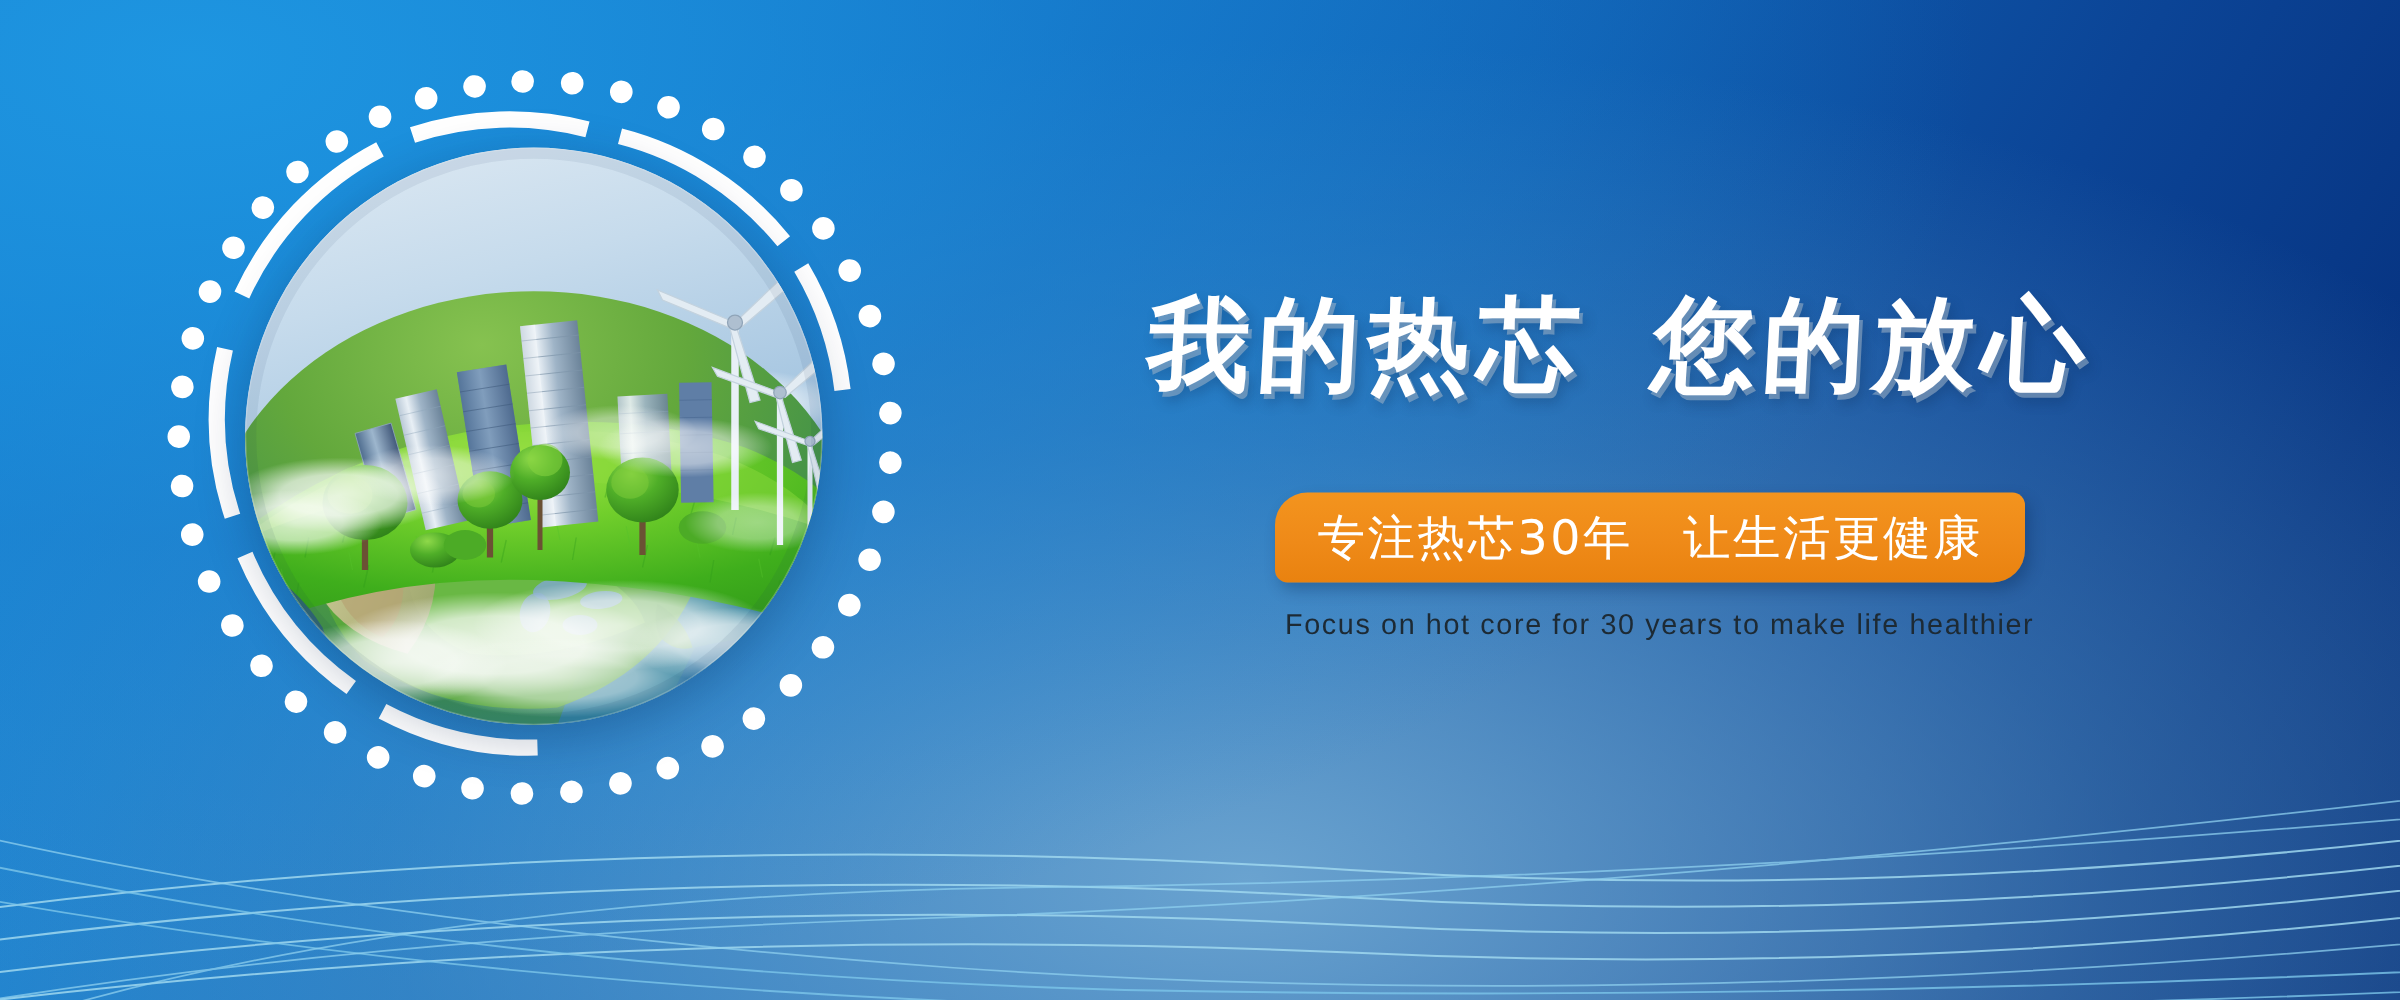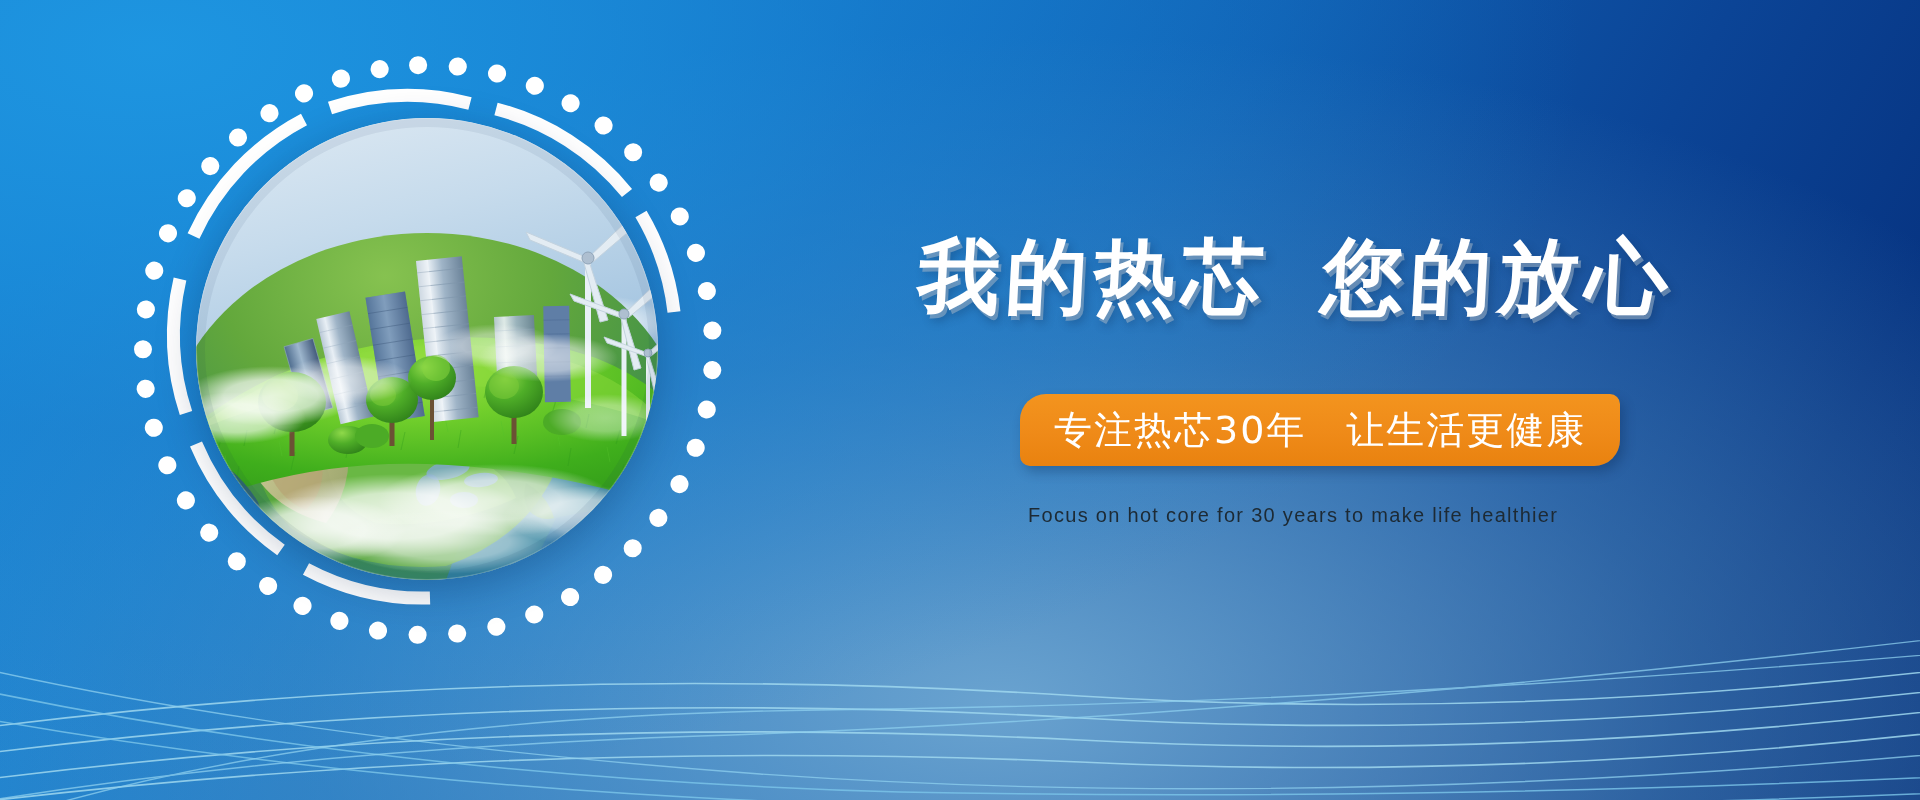--- a/index.html
+++ b/index.html
@@ -85,25 +85,25 @@
     color:#ffffff;
     font-size:38px;
     font-weight:400;
     letter-spacing:2px;
     white-space:nowrap;
     font-family:"DejaVu Sans","Liberation Sans",sans-serif;
   }
 
   .subtitle{
     position:absolute;
-    left:148px; top:268px;
+    left:148px; top:250px;
     width:440px;
     text-align:right;
     color:#1d2a34;
-    font-size:20px;
+    font-size:23px;
     letter-spacing:1.3px;
     white-space:nowrap;
     font-family:"Liberation Sans","DejaVu Sans",sans-serif;
   }
 </style>
 </head>
 <body>
 
 <div class="banner">
 

